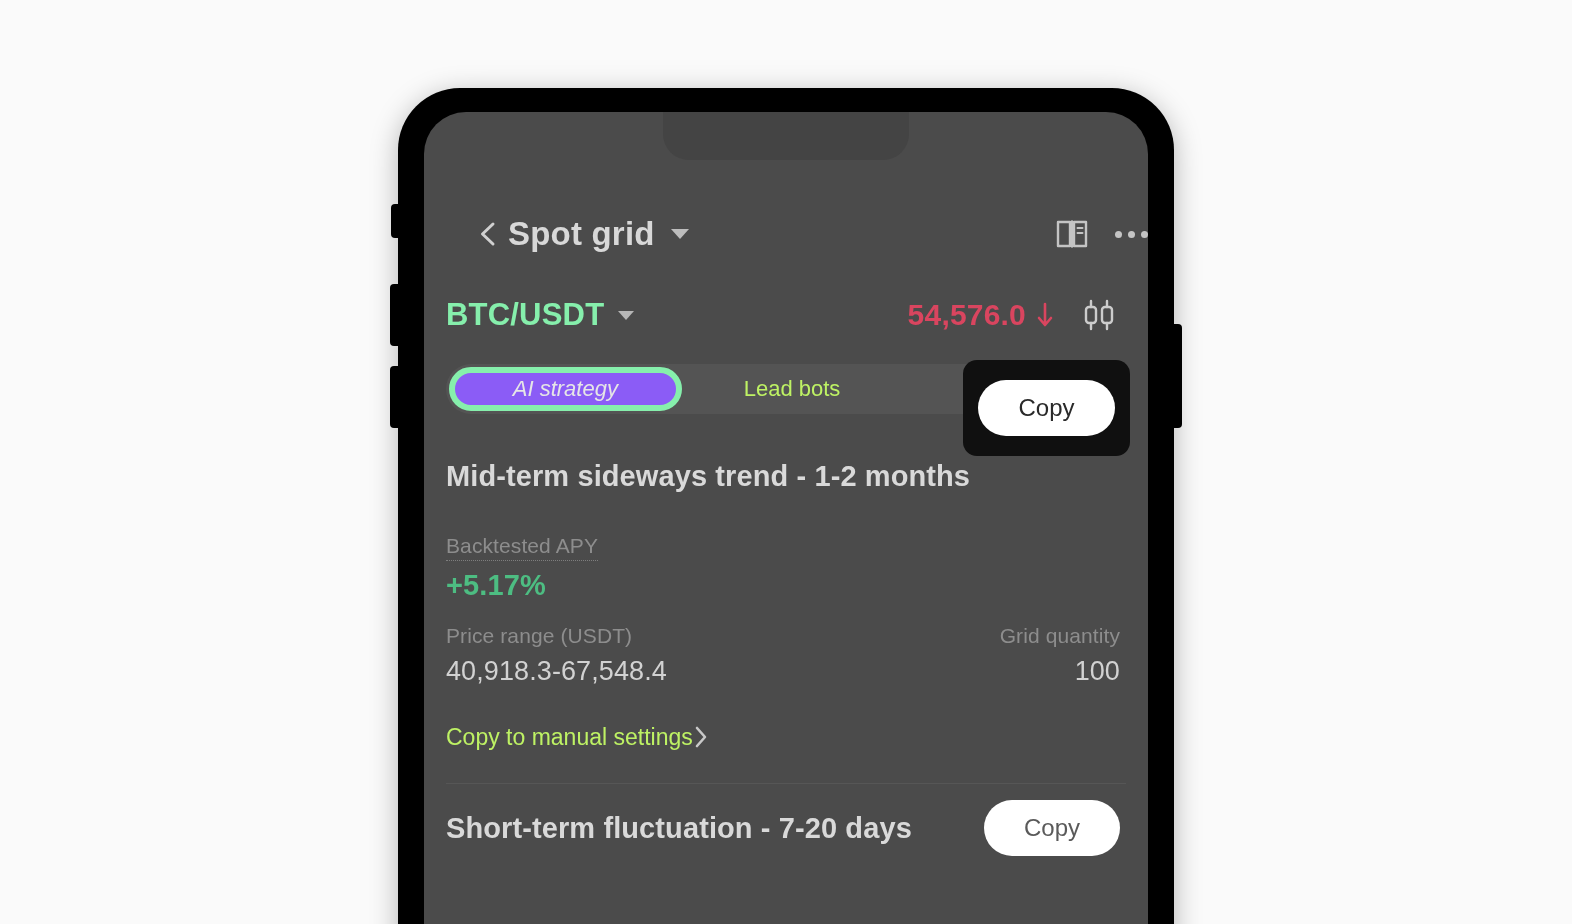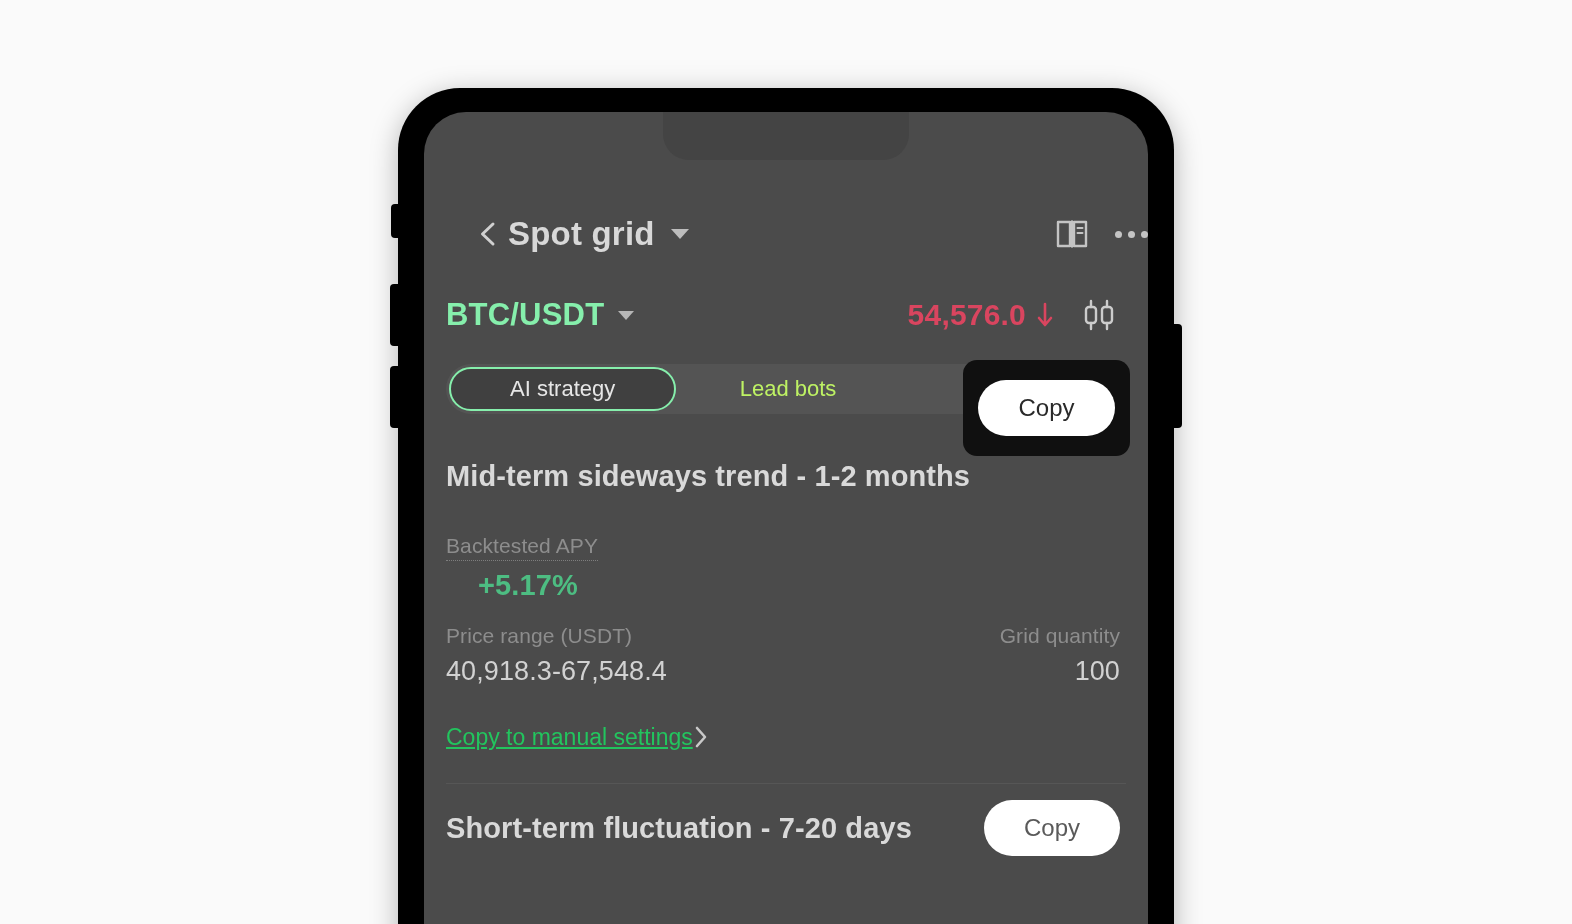--- a/index.html
+++ b/index.html
@@ -190,23 +190,24 @@
   }
   .tab {
     flex: 1;
     height: 44px;
     display: flex; align-items: center; justify-content: center;
     font-size: 22px;
     color: #bef264;
     border-radius: 22px;
   }
   .tab.active {
-    background: #404040;
+    background: #8b5cf6;
     color: #e6e6e6;
-    border: 2px solid #86efac;
+    border: 6px solid #86efac;
+    font-style: italic;
   }
 
   
   #content { position: absolute; left: 0; top: 320px; width: 100%; }
 
   .strategy-card { padding: 0 28px 0 22px; }
 
   .card-head {
     display: flex; align-items: center; justify-content: space-between;
     height: 88px;
@@ -237,29 +238,29 @@
     font-size: 21px; color: #8d8d8d; letter-spacing: 0.1px;
   }
   .stat-label.dotted {
     border-bottom: 1px dotted #7e7e7e;
     display: inline-block; padding-bottom: 2px;
   }
   .stat-value {
     font-size: 29px; font-weight: bold; color: #dcdcdc;
     margin-top: 8px; letter-spacing: 0.1px;
   }
-  .stat-value.green { color: #4dbd82; margin-left: 32px; }
+  .stat-value.green { color: #4dbd82; }
 
   .stat-grid.second { margin-top: 22px; }
   .stat-grid.second .stat-value { font-size: 27px; font-weight: normal; color: #d2d2d2; }
 
   #copy-manual-link {
     display: flex; align-items: center; gap: 0;
     margin-top: 30px; height: 40px;
-    font-size: 23px; color: #22c55e; text-decoration: underline;
+    font-size: 23px; color: #bef264;
   }
   #copy-manual-chevron { width: 16px; height: 22px; }
 
   #card-divider {
     height: 1px; background: #565656;
     margin: 26px 22px 0 22px;
   }
 
   
   #copy-highlight {

